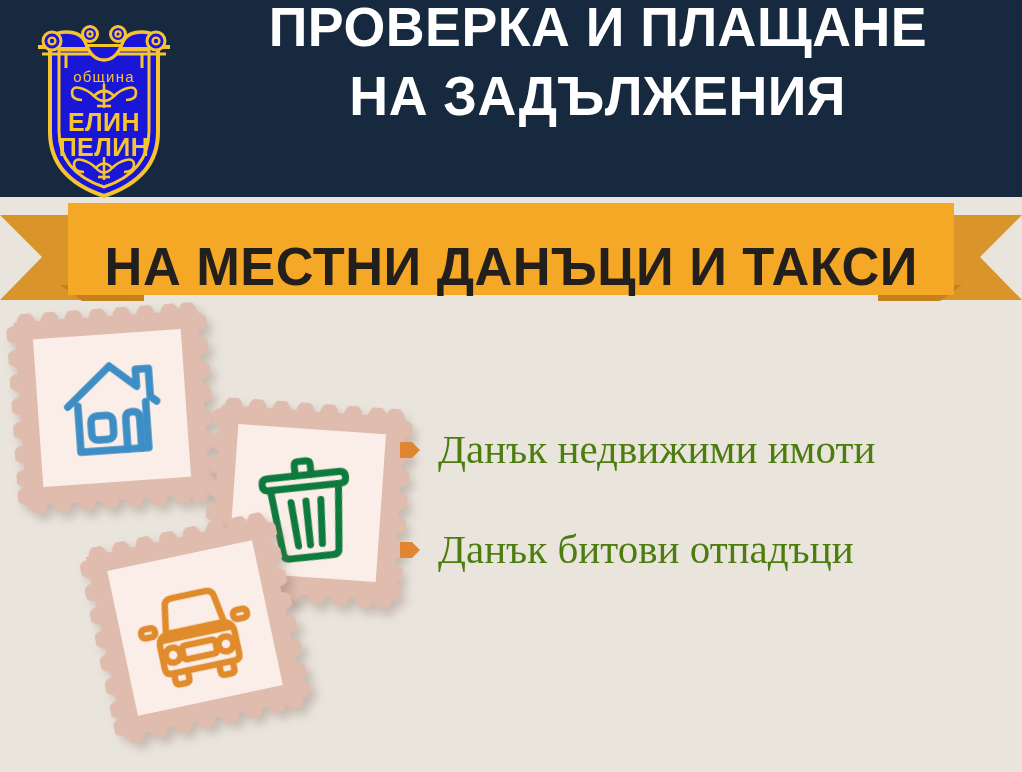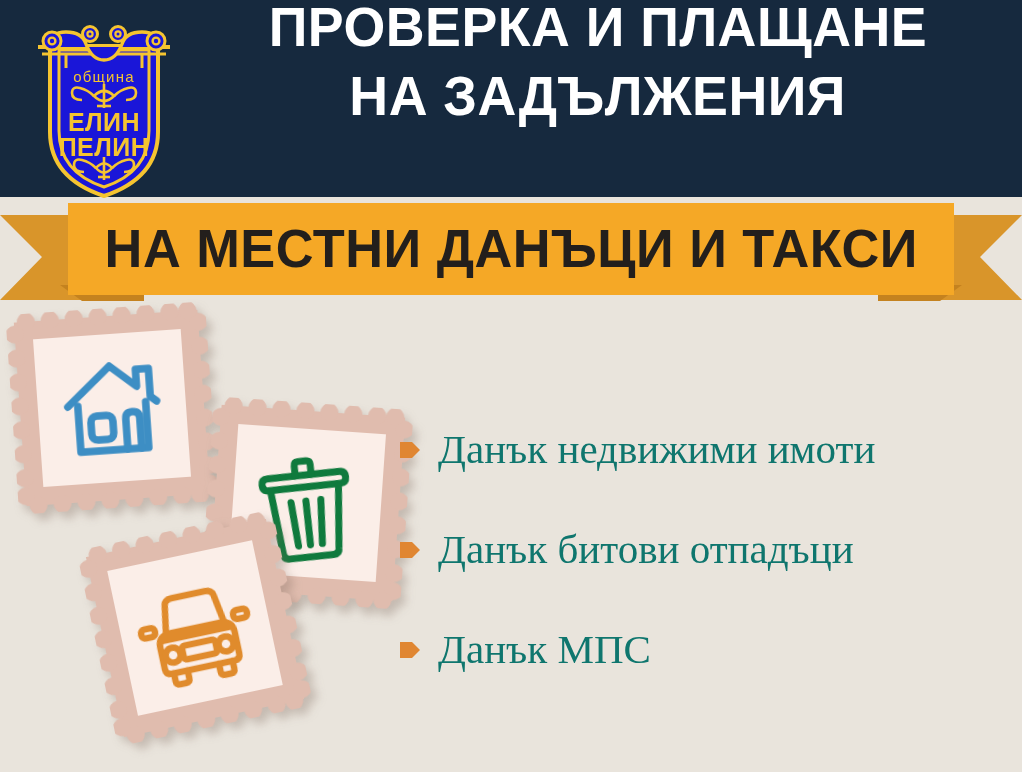--- a/index.html
+++ b/index.html
@@ -75,21 +75,21 @@
     background:#c4821f;
     z-index:1;
   }
   .ribbon-fold.left{left:60px;clip-path:polygon(0 0,84px 0,84px 16px,22px 16px);}
   .ribbon-fold.right{right:60px;clip-path:polygon(0 0,84px 0,62px 16px,0 16px);}
   .ribbon-main{
     position:absolute;left:68px;top:7px;
     width:886px;height:92px;
     background:#f5a826;
     z-index:2;
-    display:flex;align-items:center;justify-content:center;
+    display:flex;align-items:flex-end;justify-content:center;
   }
   .ribbon-text{
     color:#231f1c;
     font-family:"Liberation Sans", sans-serif;
     font-weight:bold;
     font-size:54px;
     line-height:1;
     letter-spacing:0.5px;
     transform:scaleX(0.97);
     white-space:nowrap;
@@ -128,21 +128,21 @@
   .bullet{
     flex:0 0 auto;
     width:20px;height:22px;
     margin-right:18px;
     margin-top:2px;
   }
   .bullet svg{display:block;width:20px;height:22px;}
   .list-label{
     font-family:"Liberation Serif", serif;
     font-size:41px;
-    color:#0f766e;
+    color:#4d7c0f;
     line-height:1.08;
     white-space:nowrap;
   }
 </style>
 </head>
 <body>
 
 <div class="poster">
 
   <div class="header">
@@ -380,23 +380,15 @@
 
     <div class="list-item">
       <span class="bullet">
         <svg viewBox="0 0 20 22" xmlns="http://www.w3.org/2000/svg">
           <path d="M0 3 L12 3 L20 11 L12 19 L0 19 Z" fill="#e08632"></path>
         </svg>
       </span>
       <span class="list-label">Данък битови отпадъци</span>
     </div>
 
-    <div class="list-item">
-      <span class="bullet">
-        <svg viewBox="0 0 20 22" xmlns="http://www.w3.org/2000/svg">
-          <path d="M0 3 L12 3 L20 11 L12 19 L0 19 Z" fill="#e08632"></path>
-        </svg>
-      </span>
-      <span class="list-label">Данък МПС</span>
-    </div>
   </div>
 
 </div>
 
 </body></html>

